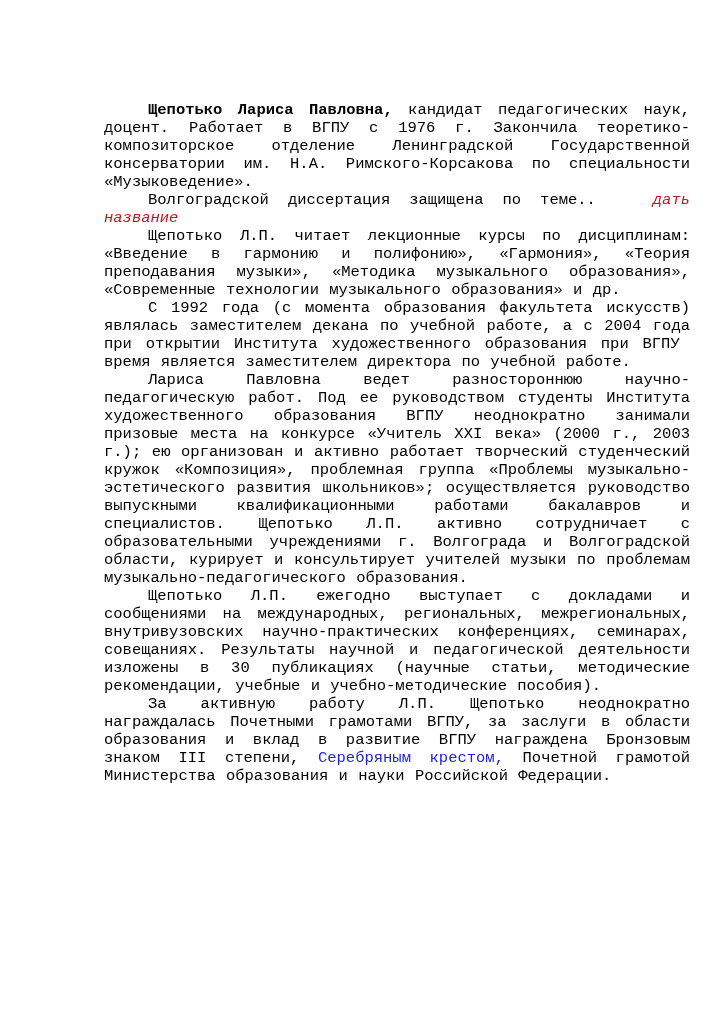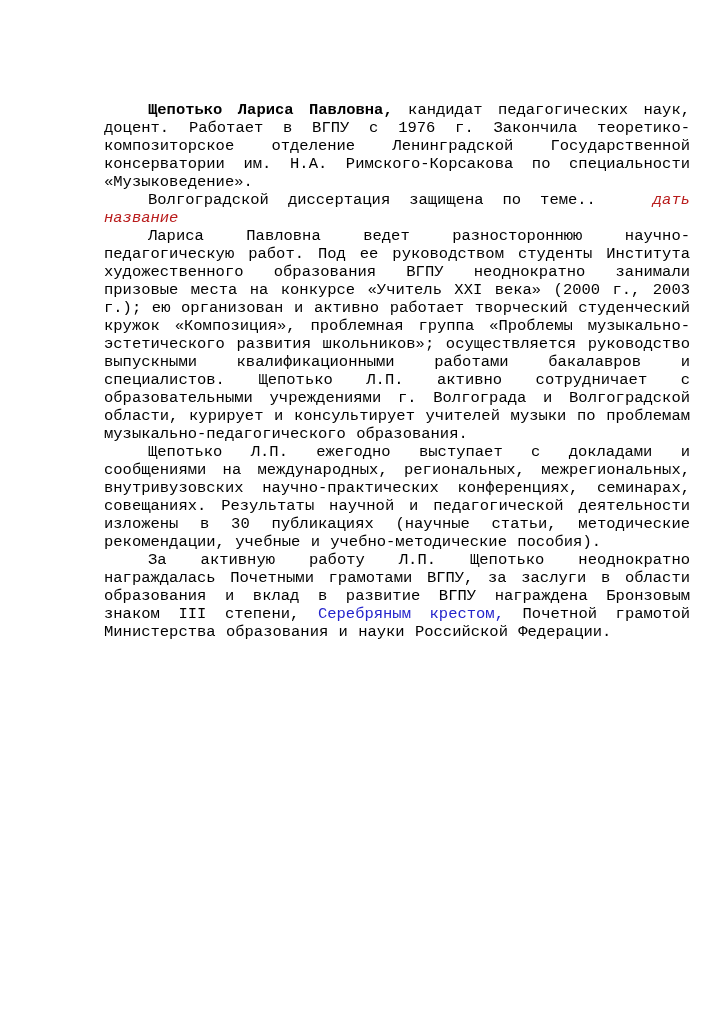--- a/index.html
+++ b/index.html
@@ -49,17 +49,19 @@
     font-style: italic;
   }
 </style>
 </head>
 <body>
 
 <div class="page" style="background: rgb(255, 255, 255);">
   <div class="doc-body" style="color: rgb(0, 0, 0);">
       <p class="para"><span class="seg-bold">Щепотько Лариса Павловна,</span><span class="seg-normal"> кандидат педагогических наук, доцент. Работает в ВГПУ с 1976 г. Закончила теоретико-композиторское отделение Ленинградской Государственной консерватории им. Н.А. Римского-Корсакова по специальности «Музыковедение».</span></p>
       <p class="para"><span class="seg-normal">Волгоградской диссертация защищена по теме..</span><span class="seg-normal">&nbsp;&nbsp; </span><span class="seg-blue-italic" style="color: #b91c1c;">дать название</span></p>
+      <p class="para"><span class="seg-normal">Щепотько Л.П. читает лекционные курсы по дисциплинам: «Введение в гармонию и полифонию», «Гармония», «Теория преподавания музыки», «Методика музыкального образования», «Современные технологии музыкального образования» и др.</span></p>
+      <p class="para"><span class="seg-normal">С 1992 года (с момента образования факультета искусств) являлась заместителем декана по учебной работе, а с 2004 года при открытии Института художественного образования при ВГПУ&nbsp; время является заместителем директора по учебной работе.</span></p>
       <p class="para"><span class="seg-normal">Лариса Павловна ведет разностороннюю научно-педагогическую работ. Под ее руководством студенты Института художественного образования ВГПУ неоднократно занимали призовые места на конкурсе «Учитель XXI века» (2000 г., 2003 г.); ею организован и активно работает творческий студенческий кружок «Композиция», проблемная группа «Проблемы музыкально-эстетического развития школьников»; осуществляется руководство выпускными квалификационными работами бакалавров и специалистов. Щепотько Л.П. активно сотрудничает с образовательными учреждениями г. Волгограда и Волгоградской области, курирует и консультирует учителей музыки по проблемам музыкально-педагогического образования.</span></p>
       <p class="para"><span class="seg-normal">Щепотько Л.П. ежегодно выступает с докладами и сообщениями на международных, региональных, межрегиональных, внутривузовских научно-практических конференциях, семинарах, совещаниях. Результаты научной и педагогической деятельности изложены в 30 публикациях (научные статьи, методические рекомендации, учебные и учебно-методические пособия).</span></p>
       <p class="para"><span class="seg-normal">За активную работу Л.П. Щепотько неоднократно награждалась Почетными грамотами ВГПУ, за заслуги в области образования и вклад в развитие ВГПУ награждена Бронзовым знаком III степени, </span><span class="seg-blue" style="color: rgb(36, 36, 204);">Серебряным крестом,</span><span class="seg-normal"> Почетной грамотой Министерства образования и науки Российской Федерации.</span></p>
     </div>
 </div>
 
 </body></html>

